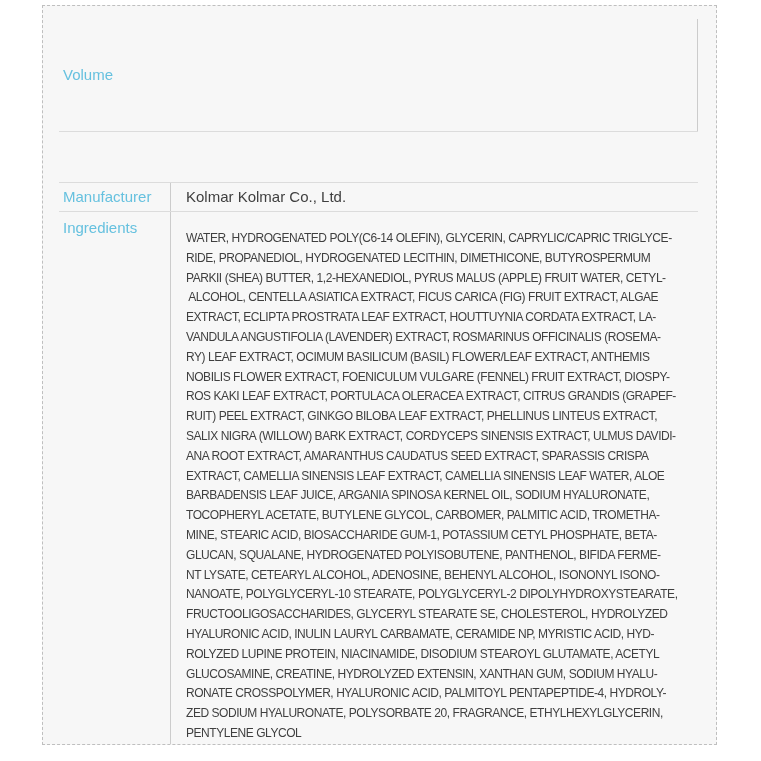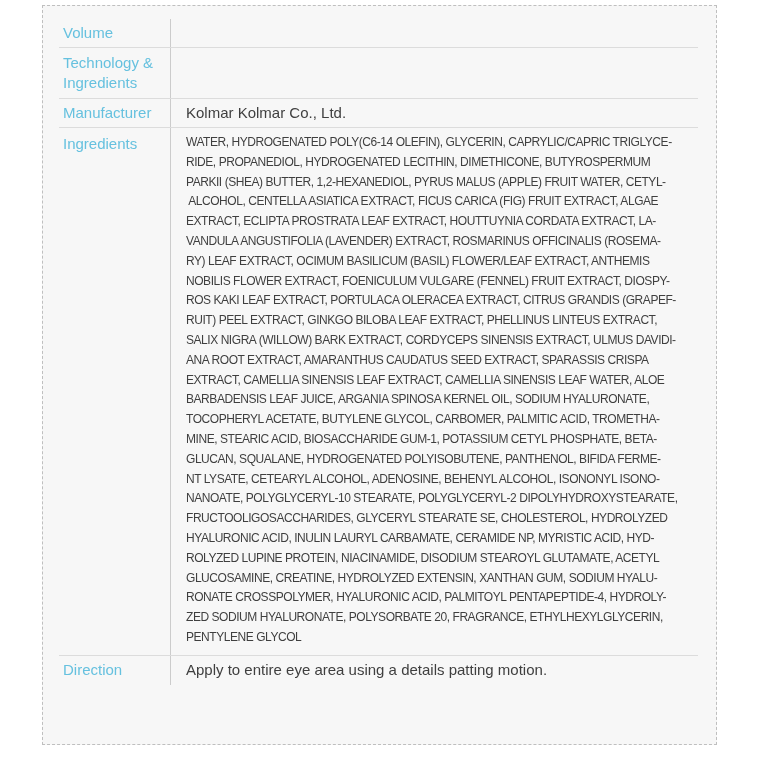--- a/index.html
+++ b/index.html
@@ -19,21 +19,21 @@
     background: var(--panel_bg, #f7f7f7);
     padding: 13px 19px 0 16px;
     overflow: hidden;
   }
   .info-table { width: 639px; }
   .row {
     display: flex;
     align-items: stretch;
     border-top: 1px solid var(--row_divider, #dcdcdc);
   }
-  .row:first-child { border-top: none; }
+  .row:first-child { border-top: none; flex-direction: column; }
   .cell { box-sizing: border-box; }
   .label {
     flex: 0 0 112px;
     border-right: 1px solid var(--column_divider, #cccccc);
     color: var(--accent, #66c1df);
     font-size: 15px;
     line-height: 20px;
     padding: 4px 6px 4px 4px;
     display: flex;
     align-items: center;
@@ -53,20 +53,21 @@
   .row-manufacturer { min-height: 28px; }
   .row-storage, .row-shelf-life, .row-direction { min-height: 29px; }
   .row-ingredients .label {
     align-items: flex-start;
     padding-top: 6px;
   }
   .row-ingredients .value {
     align-items: flex-end;
     padding-top: 5px;
     padding-bottom: 7px;
+    margin-top: 12px;
   }
   .ingredients-text {
     width: 100%;
     font-size: 12px;
     letter-spacing: -0.45px;
     line-height: 19.8px;
     white-space: pre;
     overflow: hidden;
   }
 </style>
@@ -74,21 +75,20 @@
 <body>
 
 <div class="panel">
   <div class="info-table">
 
     <div class="row row-volume">
       <div class="cell label">Volume</div>
     </div>
 
     <div class="row row-tech">
-      <div class="cell label">Technology &amp; Ingredients</div>
     </div>
 
     <div class="row row-manufacturer">
       <div class="cell label">Manufacturer</div>
       <div class="cell value">Kolmar Kolmar Co.,  Ltd.</div>
     </div>
 
     <div class="row row-ingredients">
       <div class="cell label">Ingredients</div>
       <div class="cell value">

